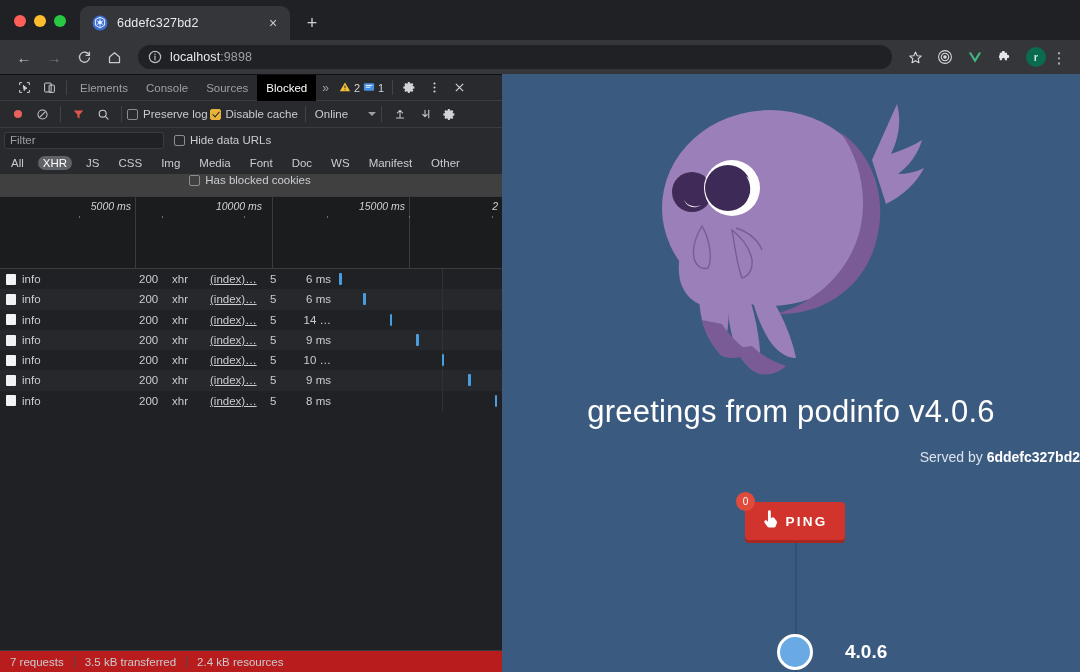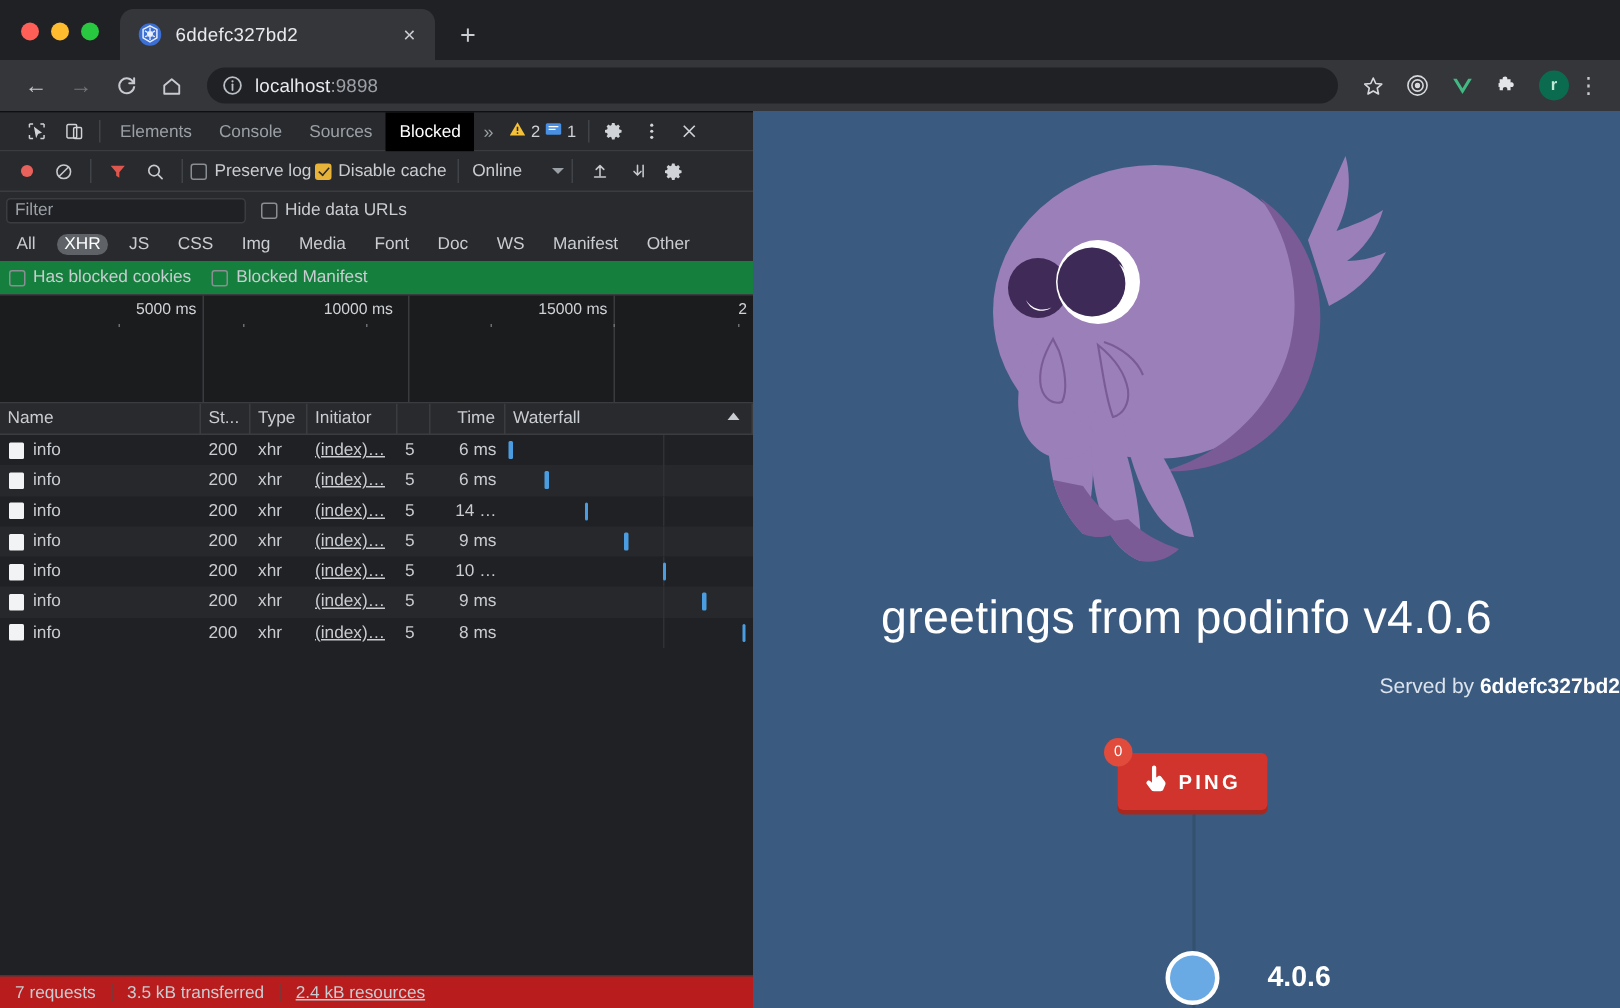--- a/index.html
+++ b/index.html
@@ -132,26 +132,26 @@
     color: #9aa0a6; font-size: 11.5px; padding: 0 5px; line-height: 15px;
   }
   .dt-typebar {
     height: 22px; display: flex; align-items: center; gap: 9px;
     background: #292a2d; padding: 0 6px; font-size: 11.5px; color: #c9ccd1;
   }
   .type-chip { padding: 1px 5px; border-radius: 7px; white-space: nowrap; }
   .type-chip.active { background: #5f6368; color: #ffffff; }
   .dt-blockbar {
     height: 23px; display: flex; align-items: center; gap: 12px;
-    background: #15803d; padding: 0 6px; border-bottom: 1px solid #3b3c40;
+    background: #404040; padding: 0 6px; border-bottom: 1px solid #3b3c40; flex-direction: column;
   }
 
   
   .overview {
-    height: 72px; background: #1b1c1e; position: relative; border-bottom: 1px solid #3b3c40;
+    height: 72px; background: #1b1c1e; position: relative; border-bottom: 1px solid #3b3c40; font-style: italic;
   }
   .ov-div { position: absolute; top: 0; bottom: 0; width: 1px; background: #3a3b3e; }
   .ov-label {
     position: absolute; top: 3px; font-size: 10.5px; color: #cfd2d6;
     transform: translateX(-100%); padding-right: 4px; white-space: nowrap;
   }
   .ov-tick { position: absolute; top: 19px; width: 1px; height: 2px; background: #6b6e72; }
 
   
   .net-head {
@@ -179,21 +179,21 @@
   .init-link { color: #c9ccd1; text-decoration: underline; }
   .wf-cell { flex: 1; position: relative; height: 100%; }
   .wf-bar { position: absolute; top: 4px; width: 2.5px; height: 12px; background: #4a9de0; border-radius: 1px; }
   .grid-line { position: absolute; top: 0; bottom: 0; width: 1px; background: #303134; }
 
   .net-status {
     height: 22px; background: #b91c1c; border-top: 1px solid #3b3c40;
     display: flex; align-items: center; font-size: 11.5px; color: #c9ccd1;
   }
   .st-item { padding: 0 10px; border-right: 1px solid #4a4c50; height: 12px; line-height: 12px; }
-  .st-item:last-child { border-right: none; text-decoration: underline; }
+  .st-item:last-child { border-right: none; }
 
   
   .page {
     position: absolute; left: 502px; top: 74px; width: 578px; height: 598px;
     background: #3b5a7f;
     overflow: hidden;
   }
   .mascot { position: absolute; left: 108px; top: 14px; }
   .greet {
     position: absolute; left: 0; right: 0; top: 320px;
@@ -466,32 +466,20 @@
       <div class="ov-label" style="left:409px">15000 ms</div>
       <div class="ov-label" style="left:502px">2</div>
       <div class="ov-tick" style="left:79px"></div>
       <div class="ov-tick" style="left:162px"></div>
       <div class="ov-tick" style="left:244px"></div>
       <div class="ov-tick" style="left:327px"></div>
       <div class="ov-tick" style="left:409px"></div>
       <div class="ov-tick" style="left:492px"></div>
     </div>
 
-    <div class="net-head">
-      <div class="c-name">Name</div>
-      <div class="c-st">St...</div>
-      <div class="c-type">Type</div>
-      <div class="c-init">Initiator</div>
-      <div class="c-size"></div>
-      <div class="c-time">Time</div>
-      <div class="c-wf">
-        <span>Waterfall</span>
-        <span class="sort-arrow"></span>
-      </div>
-    </div>
 
     <div class="net-body">
       <div class="net-row">
         <div class="c-name name-cell">
             <span class="file-ico"></span>
             <span>info</span>
           </div>
         <div class="c-st">200</div>
         <div class="c-type">xhr</div>
         <div class="c-init"><span class="init-link">(index)…</span></div>

